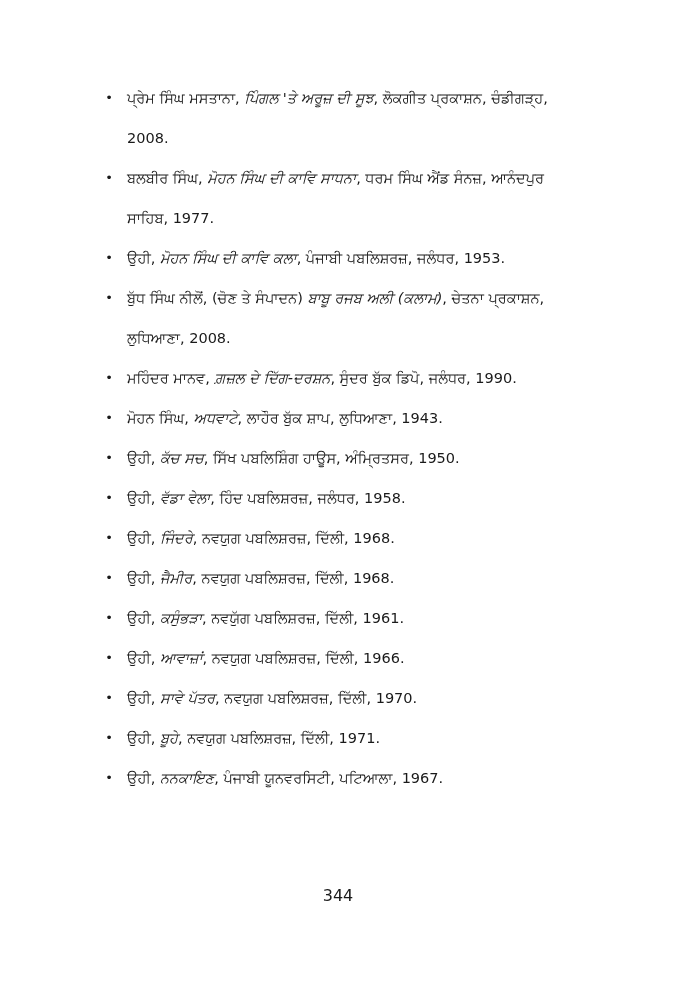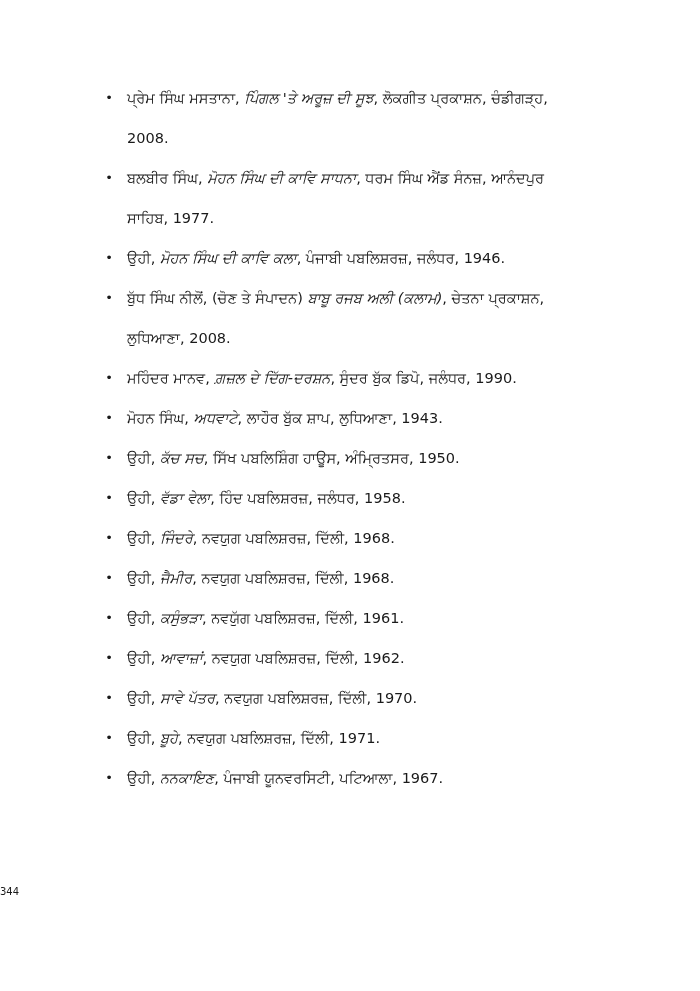--- a/index.html
+++ b/index.html
@@ -4,37 +4,37 @@
 <style>
   html, body { margin: 0; padding: 0; background: #ffffff; }
   body { width: 700px; height: 991px; position: relative; overflow: hidden;
          font-family: "DejaVu Sans", "Liberation Sans", sans-serif; color: #1a1a1a; }
   .page { position: absolute; left: 0; top: 0; width: 700px; height: 991px; }
   .refs { position: absolute; left: 0; top: 78px; width: 700px; margin: 0; padding: 0; list-style: none; }
   .ref { position: relative; padding-left: 127px; padding-right: 120px;
          font-size: 14.5px; line-height: 40px; }
   .ref .bullet { position: absolute; left: 104px; top: 0; width: 10px; text-align: center; font-size: 13px; }
   .ref i { }
-  .page-num { position: absolute; top: 886px; left: 0; width: 676px; font-size: 10px; }
+  .page-num { position: absolute; top: 886px; left: 0; width: 676px; text-align: center; font-size: 16px; }
 </style>
 </head>
 <body>
 
 <div class="page">
   <ul class="refs">
     <li class="ref"><span class="bullet">•</span><span>ਪ੍ਰੇਮ ਸਿੰਘ ਮਸਤਾਨਾ, </span><i>ਪਿੰਗਲ 'ਤੇ ਅਰੂਜ਼ ਦੀ ਸੂਝ</i><span>, ਲੋਕਗੀਤ ਪ੍ਰਕਾਸ਼ਨ, ਚੰਡੀਗੜ੍ਹ, 2008.</span></li>
     <li class="ref"><span class="bullet">•</span><span>ਬਲਬੀਰ ਸਿੰਘ, </span><i>ਮੋਹਨ ਸਿੰਘ ਦੀ ਕਾਵਿ ਸਾਧਨਾ</i><span>, ਧਰਮ ਸਿੰਘ ਐਂਡ ਸੰਨਜ਼, ਆਨੰਦਪੁਰ ਸਾਹਿਬ, 1977.</span></li>
-    <li class="ref"><span class="bullet">•</span><span>ਉਹੀ, </span><i>ਮੋਹਨ ਸਿੰਘ ਦੀ ਕਾਵਿ ਕਲਾ</i><span>, ਪੰਜਾਬੀ ਪਬਲਿਸ਼ਰਜ਼, ਜਲੰਧਰ, 1946.</span></li>
+    <li class="ref"><span class="bullet">•</span><span>ਉਹੀ, </span><i>ਮੋਹਨ ਸਿੰਘ ਦੀ ਕਾਵਿ ਕਲਾ</i><span>, ਪੰਜਾਬੀ ਪਬਲਿਸ਼ਰਜ਼, ਜਲੰਧਰ, 1953.</span></li>
     <li class="ref"><span class="bullet">•</span><span>ਬੁੱਧ ਸਿੰਘ ਨੀਲੋਂ, (ਚੋਣ ਤੇ ਸੰਪਾਦਨ) </span><i>ਬਾਬੂ ਰਜਬ ਅਲੀ (ਕਲਾਮ)</i><span>, ਚੇਤਨਾ ਪ੍ਰਕਾਸ਼ਨ, ਲੁਧਿਆਣਾ, 2008.</span></li>
     <li class="ref"><span class="bullet">•</span><span>ਮਹਿੰਦਰ ਮਾਨਵ, </span><i>ਗ਼ਜ਼ਲ ਦੇ ਦਿੱਗ-ਦਰਸ਼ਨ</i><span>, ਸੁੰਦਰ ਬੁੱਕ ਡਿਪੋ, ਜਲੰਧਰ, 1990.</span></li>
     <li class="ref"><span class="bullet">•</span><span>ਮੋਹਨ ਸਿੰਘ, </span><i>ਅਧਵਾਟੇ</i><span>, ਲਾਹੌਰ ਬੁੱਕ ਸ਼ਾਪ, ਲੁਧਿਆਣਾ, 1943.</span></li>
     <li class="ref"><span class="bullet">•</span><span>ਉਹੀ, </span><i>ਕੱਚ ਸਚ</i><span>, ਸਿੱਖ ਪਬਲਿਸ਼ਿੰਗ ਹਾਊਸ, ਅੰਮ੍ਰਿਤਸਰ, 1950.</span></li>
     <li class="ref"><span class="bullet">•</span><span>ਉਹੀ, </span><i>ਵੱਡਾ ਵੇਲਾ</i><span>, ਹਿੰਦ ਪਬਲਿਸ਼ਰਜ਼, ਜਲੰਧਰ, 1958.</span></li>
     <li class="ref"><span class="bullet">•</span><span>ਉਹੀ, </span><i>ਜਿੰਦਰੇ</i><span>, ਨਵਯੁਗ ਪਬਲਿਸ਼ਰਜ਼, ਦਿੱਲੀ, 1968.</span></li>
     <li class="ref"><span class="bullet">•</span><span>ਉਹੀ, </span><i>ਜੈਮੀਰ</i><span>, ਨਵਯੁਗ ਪਬਲਿਸ਼ਰਜ਼, ਦਿੱਲੀ, 1968.</span></li>
     <li class="ref"><span class="bullet">•</span><span>ਉਹੀ, </span><i>ਕਸੁੰਭੜਾ</i><span>, ਨਵਯੁੱਗ ਪਬਲਿਸ਼ਰਜ਼, ਦਿੱਲੀ, 1961.</span></li>
-    <li class="ref"><span class="bullet">•</span><span>ਉਹੀ, </span><i>ਆਵਾਜ਼ਾਂ</i><span>, ਨਵਯੁਗ ਪਬਲਿਸ਼ਰਜ਼, ਦਿੱਲੀ, 1962.</span></li>
+    <li class="ref"><span class="bullet">•</span><span>ਉਹੀ, </span><i>ਆਵਾਜ਼ਾਂ</i><span>, ਨਵਯੁਗ ਪਬਲਿਸ਼ਰਜ਼, ਦਿੱਲੀ, 1966.</span></li>
     <li class="ref"><span class="bullet">•</span><span>ਉਹੀ, </span><i>ਸਾਵੇ ਪੱਤਰ</i><span>, ਨਵਯੁਗ ਪਬਲਿਸ਼ਰਜ਼, ਦਿੱਲੀ, 1970.</span></li>
     <li class="ref"><span class="bullet">•</span><span>ਉਹੀ, </span><i>ਬੂਹੇ</i><span>, ਨਵਯੁਗ ਪਬਲਿਸ਼ਰਜ਼, ਦਿੱਲੀ, 1971.</span></li>
     <li class="ref"><span class="bullet">•</span><span>ਉਹੀ, </span><i>ਨਨਕਾਇਣ</i><span>, ਪੰਜਾਬੀ ਯੂਨਵਰਸਿਟੀ, ਪਟਿਆਲਾ, 1967.</span></li>
   </ul>
   <div class="page-num">344</div>
 </div>
 
 </body></html>

